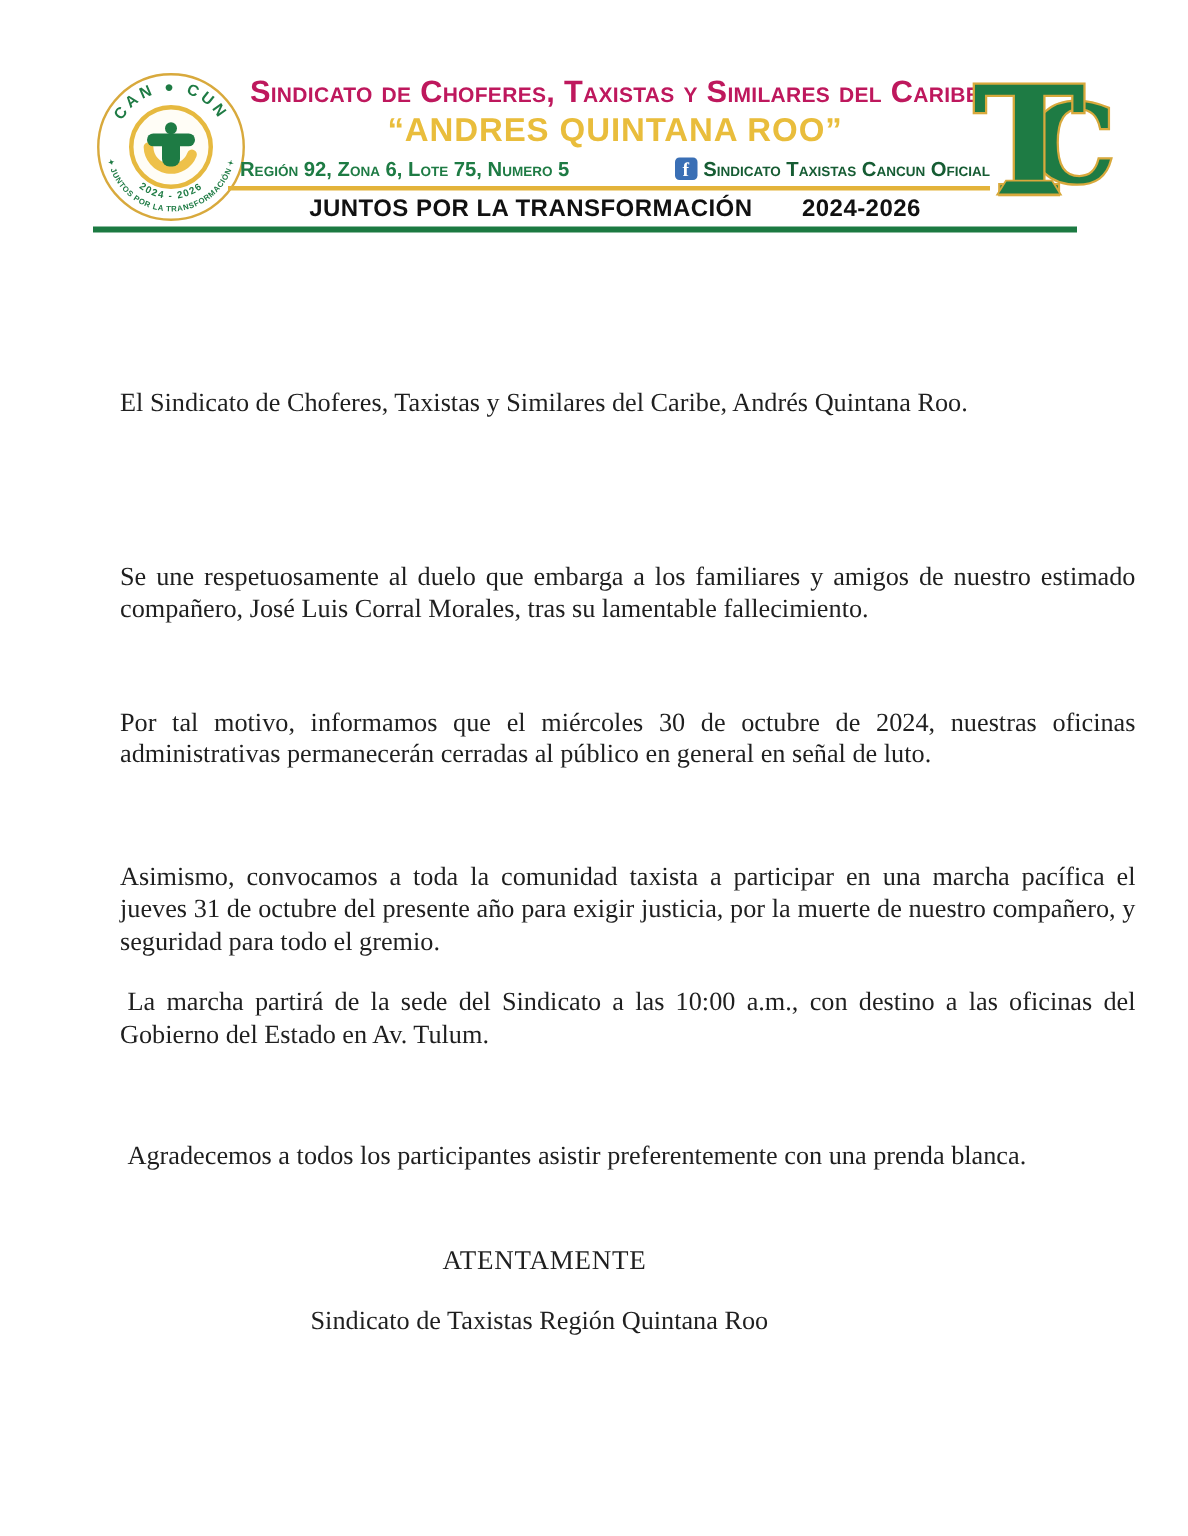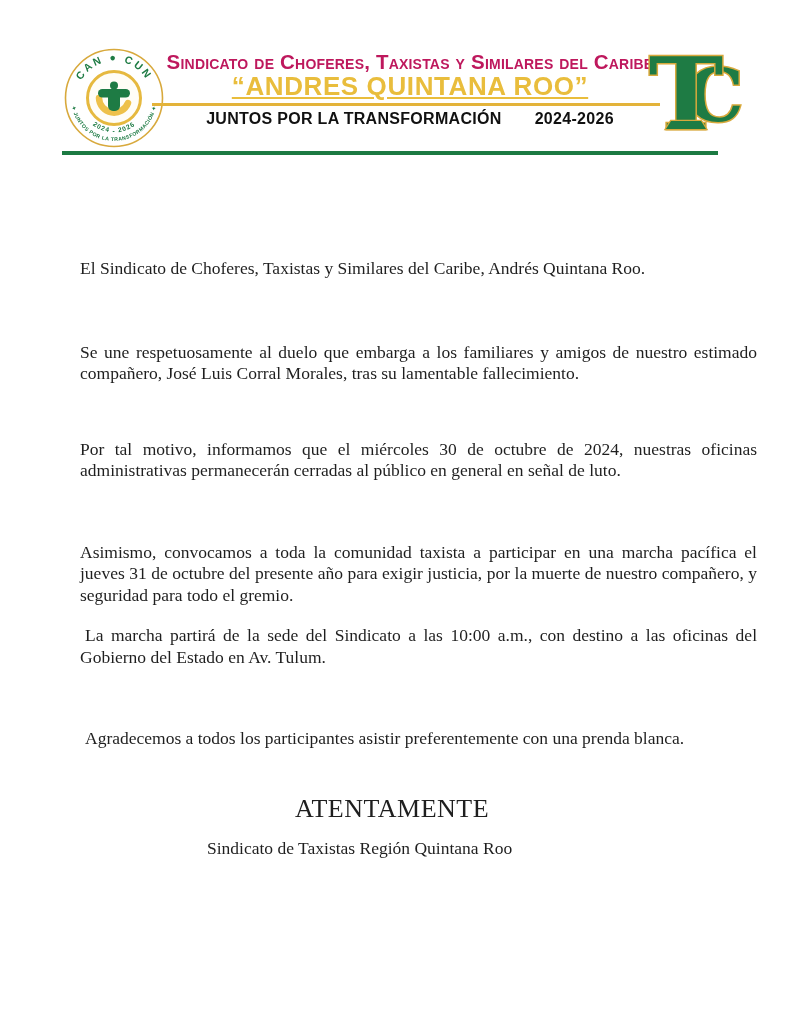--- a/index.html
+++ b/index.html
@@ -22,23 +22,22 @@
   .head-center {
     position: absolute; left: 160px; top: 50px; width: 500px;
     font-family: "Liberation Sans", sans-serif;
     text-align: center;
   }
   .title1 {
     color: #be185d; font-weight: bold; font-size: 20.5px; line-height: 24px;
     font-variant: small-caps; letter-spacing: 0.2px;
   }
   .title2 {
-    color: #e9bd3c; font-weight: 800; font-size: 26px; line-height: 25px;
+    color: #e9bd3c; font-weight: 800; font-size: 22px; line-height: 25px;
     letter-spacing: 0.6px;
-    text-decoration: underline;
   }
   .info-row {
     margin-top: 6px; display: flex; justify-content: space-between; align-items: center;
     font-variant: small-caps; font-weight: bold; font-size: 13.5px; color: #1e7b44;
   }
   .fb-wrap { display: flex; align-items: center; gap: 4px; color: #165c33; }
   .fb-icon {
     display: inline-flex; align-items: center; justify-content: center;
     width: 15px; height: 15px; border-radius: 3px; background: #3a6fb5;
     color: #ffffff; font-family: "Liberation Serif", serif; font-weight: bold;
@@ -50,31 +49,31 @@
     font-weight: bold; font-size: 16px; color: #111111; letter-spacing: 0.3px;
   }
   .green-rule { position: absolute; left: 62px; top: 151px; width: 656px; height: 4px; background: #1c7a42; }
 
   
   .content {
     position: absolute; left: 80px; top: 258px; width: 677px;
     font-size: 17.5px; line-height: 21.5px; text-align: justify;
   }
   .content p { text-align: justify; }
-  .p1 { margin-bottom: 62px; }
+  .p1 { margin-bottom: 94px; }
   .p2 { margin-bottom: 54px; }
   .p3 { margin-bottom: 60px; }
   .p4 { margin-bottom: 19px; }
   .p5 { margin-bottom: 60px; }
   .p6 { margin-bottom: 48px; }
   .indent-sm { text-indent: 5px; }
 
   .salutation {
     display: inline-block; margin-left: 215px; margin-bottom: 19px;
-    font-size: 26px; letter-spacing: 0.5px; text-align: left;
+    font-size: 18px; letter-spacing: 0.5px; text-align: left;
   }
   .signature { margin-left: 127px; font-size: 17.5px; text-align: left; }
 </style>
 </head>
 <body>
 
 <div class="page">
 
   <svg class="seal" viewBox="0 0 100 100" xmlns="http://www.w3.org/2000/svg">
     <defs>
@@ -98,20 +97,27 @@
       <path d="M 35,50 A 15,15 0 0 0 64,55" stroke="#eec14a" stroke-width="6.5" fill="none" stroke-linecap="round"></path>
       <circle cx="50" cy="37.5" r="4" fill="#1e7b44"></circle>
       <rect x="34" y="41" width="32" height="8.5" rx="4.2" fill="#1e7b44"></rect>
       <rect x="44" y="41" width="12" height="22" rx="5" fill="#1e7b44"></rect>
     </g>
   </svg>
 
   <div class="head-center">
     <div class="title1">Sindicato de Choferes, Taxistas y Similares del Caribe</div>
     <div class="title2">“ANDRES QUINTANA ROO”</div>
+    <div class="info-row">
+      <span>Región 92, Zona 6, Lote 75, Numero 5</span>
+      <span class="fb-wrap">
+        <span class="fb-icon">f</span>
+        <span>Sindicato Taxistas Cancun Oficial</span>
+      </span>
+    </div>
     <div class="gold-rule-head"></div>
     <div class="banner">
       <span>JUNTOS POR LA TRANSFORMACIÓN</span>
       <span>2024-2026</span>
     </div>
   </div>
 
   <div class="green-rule"></div>
 
   <svg class="tc-logo" viewBox="0 0 100 100" xmlns="http://www.w3.org/2000/svg">

